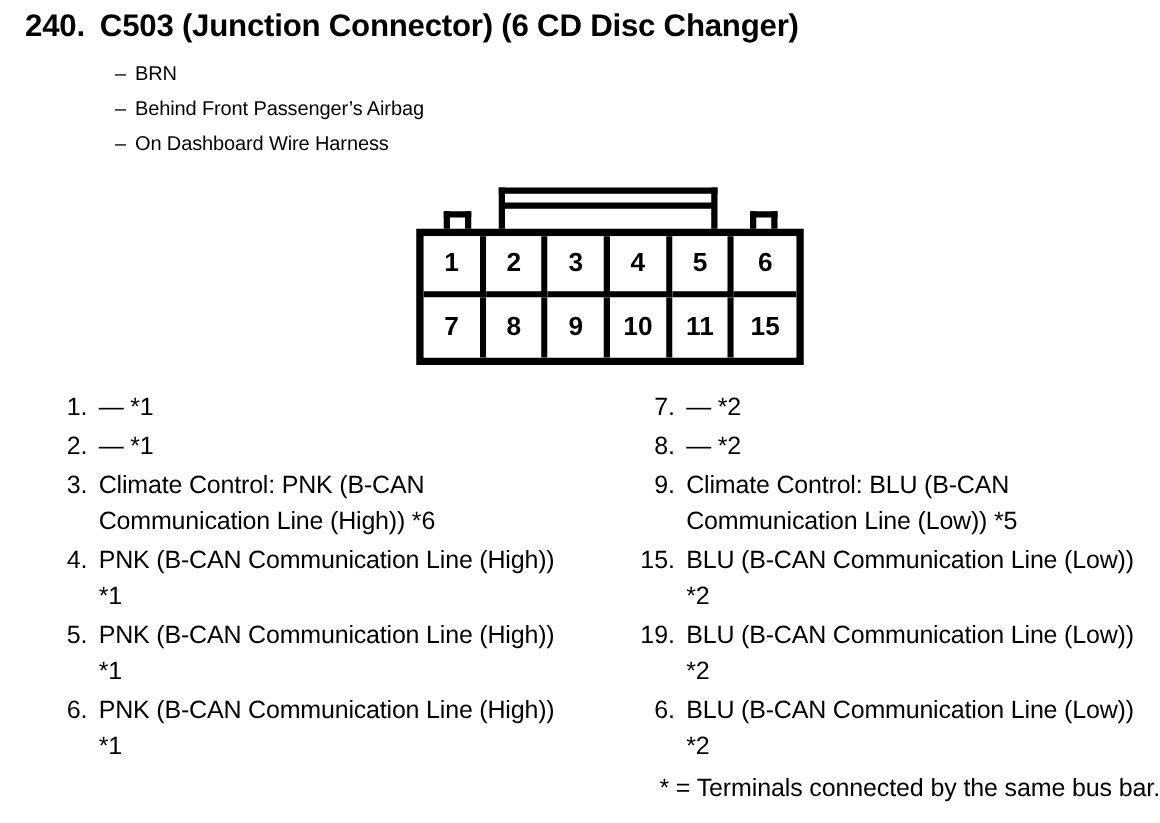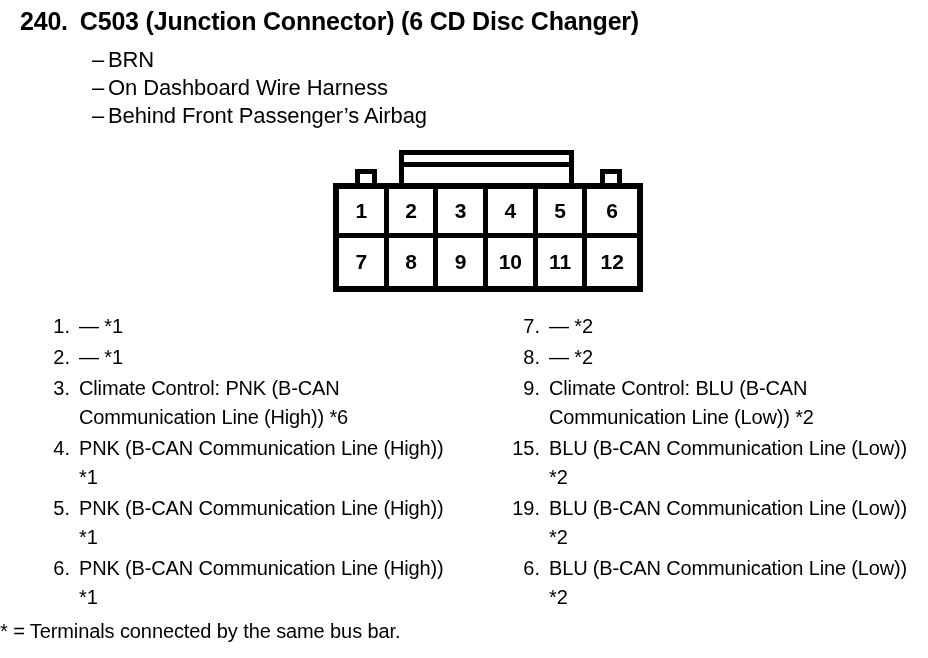--- a/index.html
+++ b/index.html
@@ -42,21 +42,21 @@
     font-weight: bold;
     margin-left: 12px;
     letter-spacing: -0.2px;
   }
   .sub-lines {
     position: absolute;
     left: 92px;
     top: 46px;
   }
   .sub-line {
-    font-size: 22px;
+    font-size: 16px;
     line-height: 28px;
     white-space: nowrap;
     letter-spacing: -0.1px;
   }
   .sub-dash {
     display: inline-block;
     width: 16px;
   }
 
   
@@ -174,41 +174,41 @@
   .item-text.dash-item {
     white-space: nowrap;
   }
 
   
   .footnote {
     position: absolute;
     left: 0;
     top: 620px;
     width: 928px;
-    text-align: left;
+    text-align: right;
     font-size: 20px;
     letter-spacing: -0.1px;
   }
 </style>
 </head>
 <body>
 
 <div class="header">
   <div class="title-row">
     <span class="title-num">240.</span><span class="title-text">C503 (Junction Connector) (6 CD Disc Changer)</span>
   </div>
   <div class="sub-lines">
     <div class="sub-line">
       <span class="sub-dash">–</span><span>BRN</span>
     </div>
     <div class="sub-line">
+      <span class="sub-dash">–</span><span>Behind Front Passenger’s Airbag</span>
+    </div>
+    <div class="sub-line">
       <span class="sub-dash">–</span><span>On Dashboard Wire Harness</span>
-    </div>
-    <div class="sub-line">
-      <span class="sub-dash">–</span><span>Behind Front Passenger’s Airbag</span>
     </div>
   </div>
 </div>
 
 <div class="connector">
   <div class="tab"></div>
   <div class="tab-line"></div>
   <div class="notch notch-left"></div>
   <div class="notch notch-right"></div>
   <div class="body-box"></div>
@@ -217,21 +217,21 @@
     <div class="pin">2</div>
     <div class="pin">3</div>
     <div class="pin">4</div>
     <div class="pin">5</div>
     <div class="pin">6</div>
     <div class="pin">7</div>
     <div class="pin">8</div>
     <div class="pin">9</div>
     <div class="pin">10</div>
     <div class="pin">11</div>
-    <div class="pin">12</div>
+    <div class="pin">15</div>
   </div>
 </div>
 
 <div class="lists">
 
   <div class="col col-left">
     <div class="item">
       <span class="item-num">1.</span>
       <span class="item-text dash-item">— *1</span>
     </div>
@@ -261,21 +261,21 @@
     <div class="item">
       <span class="item-num">7.</span>
       <span class="item-text dash-item">— *2</span>
     </div>
     <div class="item">
       <span class="item-num">8.</span>
       <span class="item-text dash-item">— *2</span>
     </div>
     <div class="item">
       <span class="item-num">9.</span>
-      <span class="item-text">Climate Control: BLU (B-CAN Communication Line (Low)) *2</span>
+      <span class="item-text">Climate Control: BLU (B-CAN Communication Line (Low)) *5</span>
     </div>
     <div class="item">
       <span class="item-num">15.</span>
       <span class="item-text">BLU (B-CAN Communication Line (Low)) *2</span>
     </div>
     <div class="item">
       <span class="item-num">19.</span>
       <span class="item-text">BLU (B-CAN Communication Line (Low)) *2</span>
     </div>
     <div class="item">

